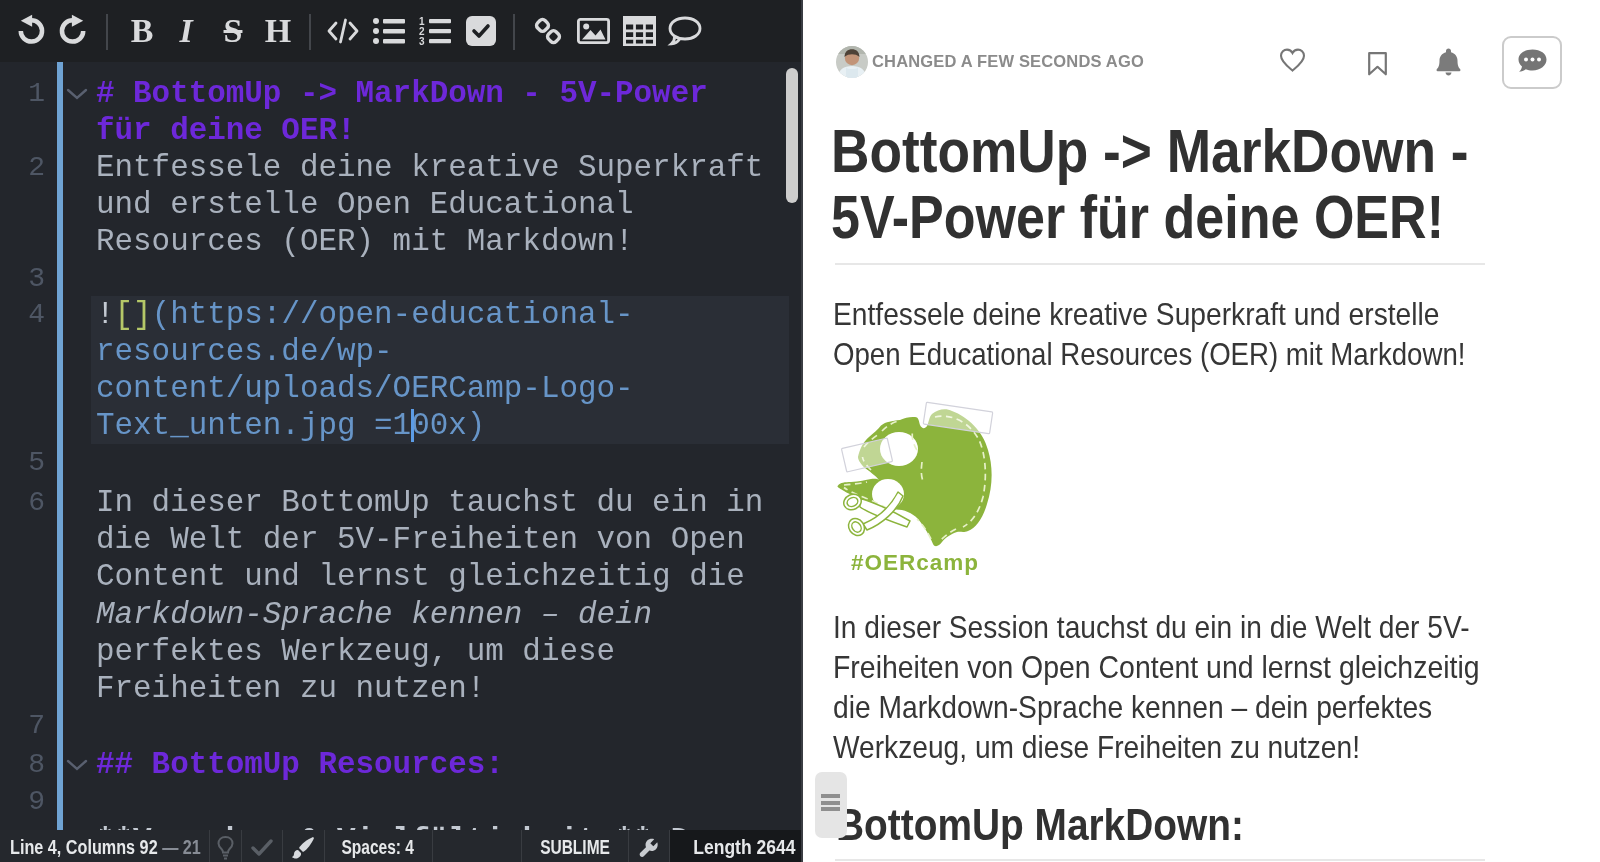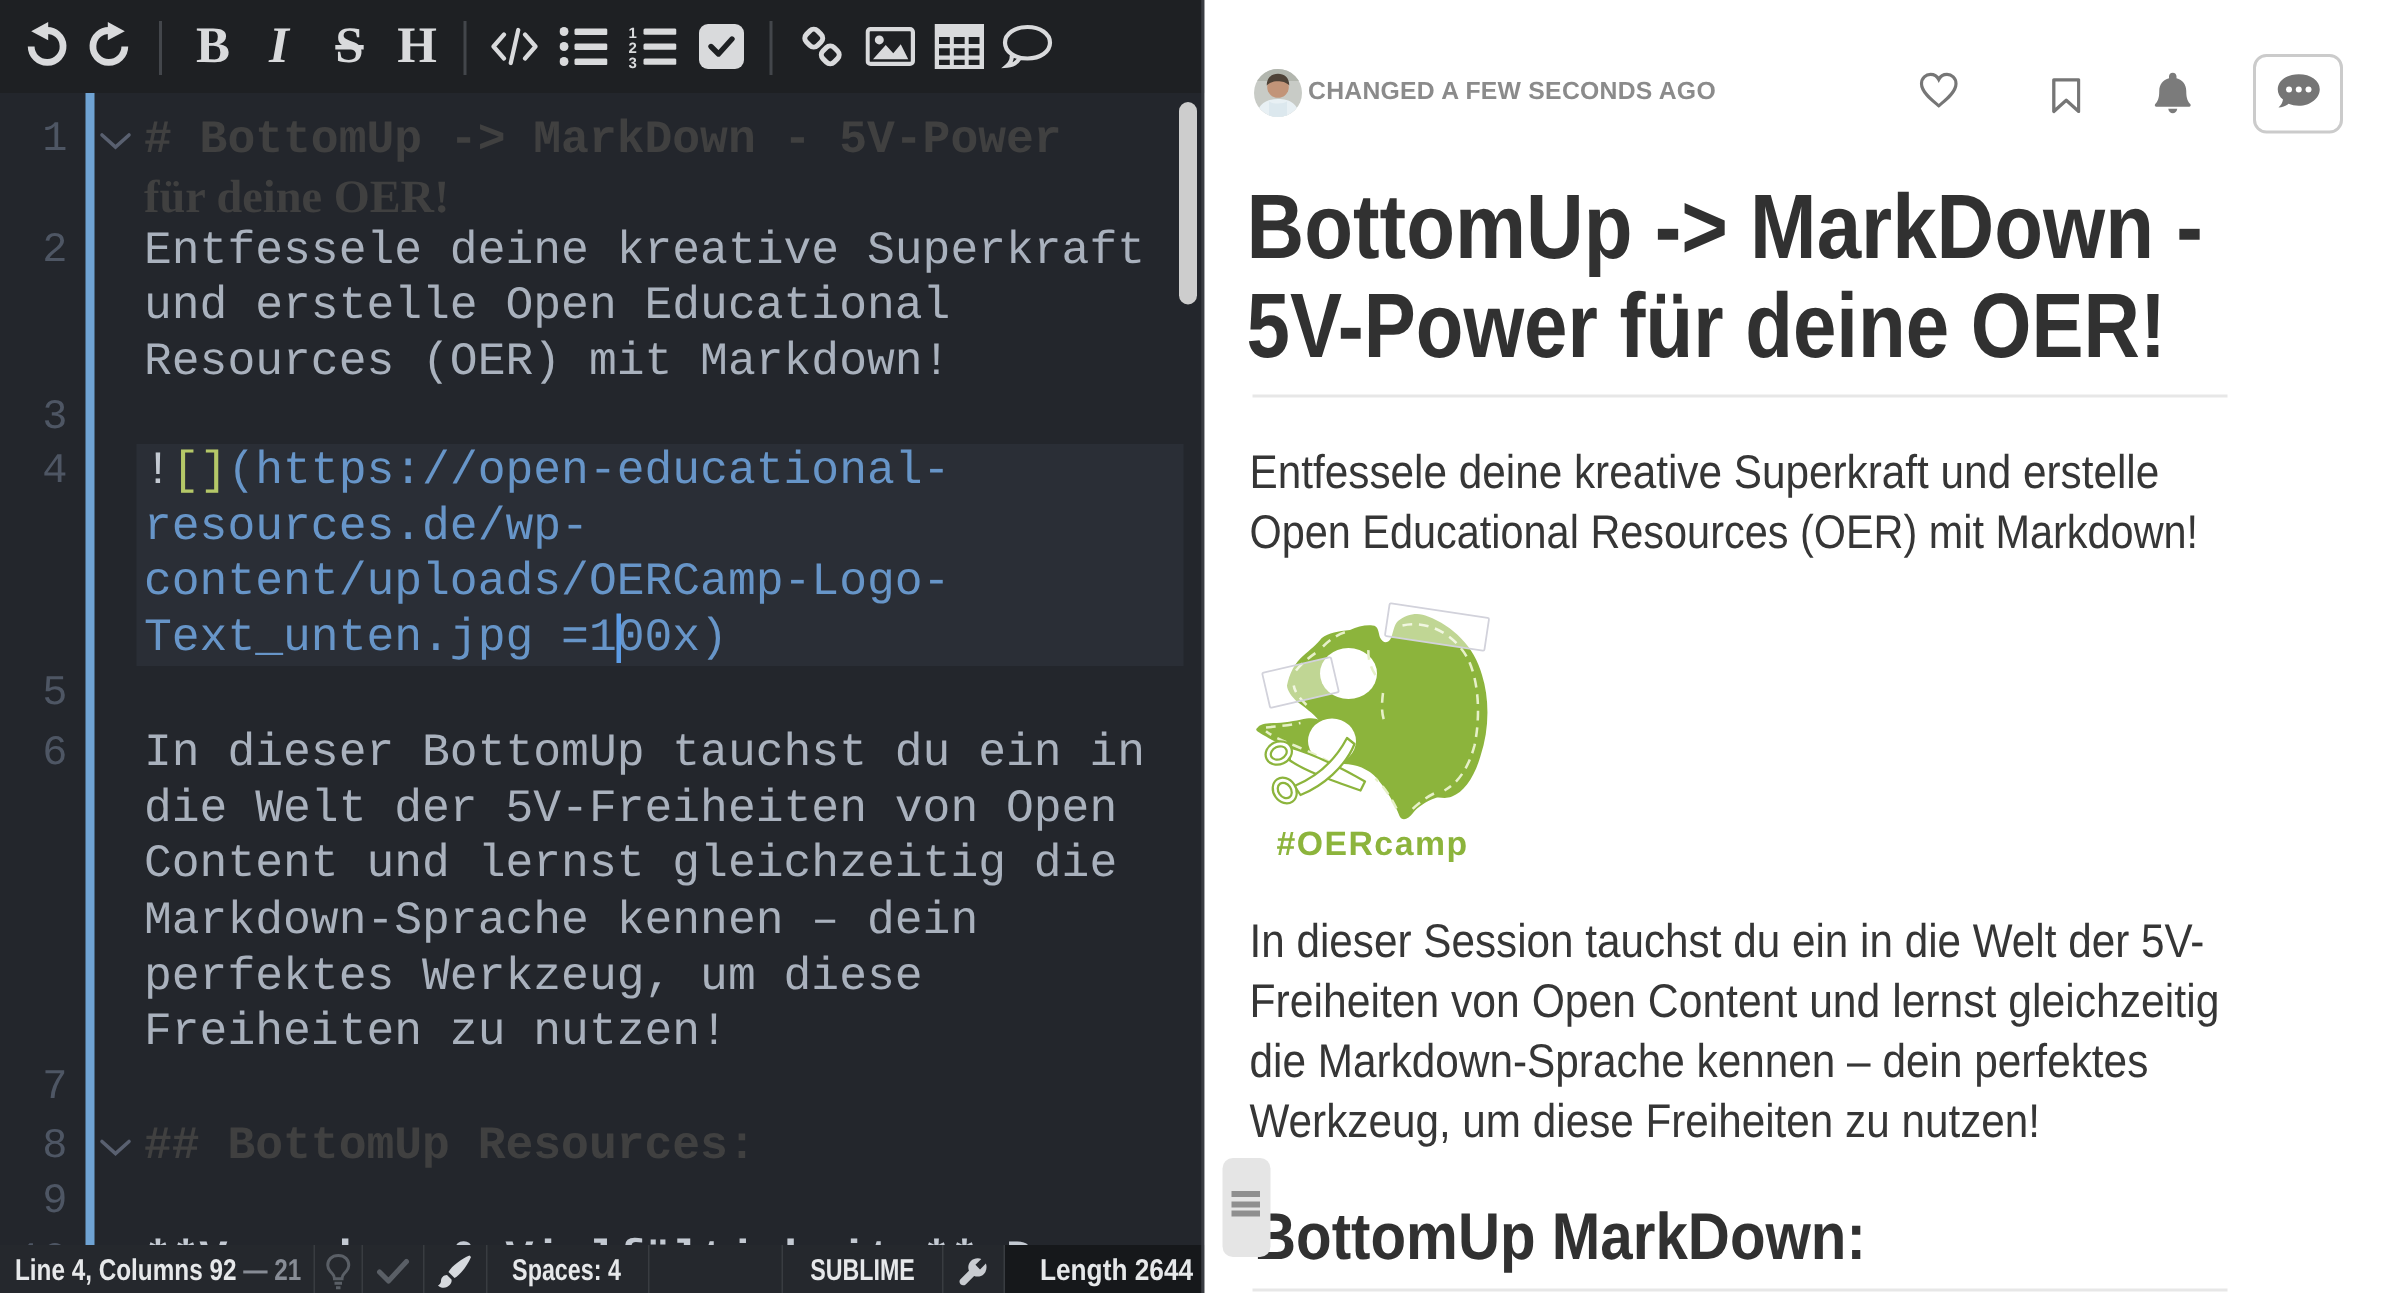--- a/index.html
+++ b/index.html
@@ -14,21 +14,21 @@
   .tbsep { position:absolute; top:14px; width:2px; height:36px; background:#43464b; }
   .ticon { position:absolute; top:0; height:62px; display:flex; align-items:center; justify-content:center; color:#d9dadc; }
   .tletter { font-family:"Liberation Serif", serif; font-weight:bold; font-size:34px; }
 
   #gutterbar { position:absolute; left:57px; top:62px; width:6px; height:768px; background:#6fa3d4; }
 
   .lnum { position:absolute; width:45px; text-align:right; color:#4e5664;
     font-family:"Liberation Mono", monospace; font-size:28px; line-height:37.1px; }
   .crow { position:absolute; left:96px; white-space:pre; color:#a9b1bd;
     font-family:"Liberation Mono", monospace; font-size:30.9px; line-height:37.1px; }
-  .c-head { color:#404040; font-weight:bold; }
+  .c-head { color:#6d28d9; font-weight:bold; }
   .c-url  { color:#6795c8; }
   .c-grn  { color:#b5c868; }
   .c-wht  { color:#c3c9d2; }
   .fold { position:absolute; width:22px; height:14px; }
 
   #activeline { position:absolute; left:91px; top:295.8px; width:698px; height:148.4px; background:#2a2e36; }
   #cursor { position:absolute; width:3px; height:33px; background:#5c9ce6; }
 
   #scrollthumb { position:absolute; left:786px; top:68px; width:12px; height:135px; border-radius:6px; background:#cdcdcd; }
 
@@ -59,38 +59,38 @@
   <div id="editor"></div>
   <div id="activeline"></div>
   <div id="gutterbar"></div>
 
   <div id="rows">
     <div class="lnum" style="top:74.6px;">1</div>
     <svg class="fold" style="left:66px;top:86.6px;" width="22" height="14" viewBox="0 0 22 14">
         <path d="M2 3 L11 11 L20 3" fill="none" stroke="#596070" stroke-width="2.4" stroke-linecap="round"></path>
       </svg>
     <div class="crow c-head" style="top:74.6px;"># BottomUp -&gt; MarkDown - 5V-Power</div>
-    <div class="crow c-head" style="top:111.7px;font-family:Liberation Serif, serif;">für deine OER!</div>
+    <div class="crow c-head" style="top:111.7px;">für deine OER!</div>
     <div class="lnum" style="top:148.8px;">2</div>
     <div class="crow" style="top:148.8px;">Entfessele deine kreative Superkraft</div>
     <div class="crow" style="top:185.9px;">und erstelle Open Educational</div>
     <div class="crow" style="top:223.0px;">Resources (OER) mit Markdown!</div>
     <div class="lnum" style="top:260.1px;">3</div>
     <div class="lnum" style="top:295.8px;">4</div>
     <div class="crow" style="top:295.8px;"><span class="c-wht">!</span><span class="c-grn">[]</span><span class="c-url">(https://open-educational-</span></div>
     <div class="crow c-url" style="top:332.9px;">resources.de/wp-</div>
     <div class="crow c-url" style="top:370.0px;">content/uploads/OERCamp-Logo-</div>
     <div class="crow c-url" style="top:407.1px;">Text_unten.jpg =100x)</div>
     <div id="cursor" style="left:411px;top:409.1px;"></div>
     <div class="lnum" style="top:444.2px;">5</div>
     <div class="lnum" style="top:484.2px;">6</div>
     <div class="crow" style="top:484.2px;">In dieser BottomUp tauchst du ein in</div>
     <div class="crow" style="top:521.3px;">die Welt der 5V-Freiheiten von Open</div>
     <div class="crow" style="top:558.4px;">Content und lernst gleichzeitig die</div>
-    <div class="crow" style="top:595.5px;">Markdown-Sprache kennen – dein</div>
+    <div class="crow" style="top:595.5px;font-style:italic;">Markdown-Sprache kennen – dein</div>
     <div class="crow" style="top:632.6px;">perfektes Werkzeug, um diese</div>
     <div class="crow" style="top:669.7px;">Freiheiten zu nutzen!</div>
     <div class="lnum" style="top:706.8px;">7</div>
     <div class="lnum" style="top:746.2px;">8</div>
     <svg class="fold" style="left:66px;top:758.2px;" width="22" height="14" viewBox="0 0 22 14">
         <path d="M2 3 L11 11 L20 3" fill="none" stroke="#596070" stroke-width="2.4" stroke-linecap="round"></path>
       </svg>
     <div class="crow c-head" style="top:746.2px;">## BottomUp Resources:</div>
     <div class="lnum" style="top:783.3px;">9</div>
     <div class="lnum" style="top:822px;">10</div>

